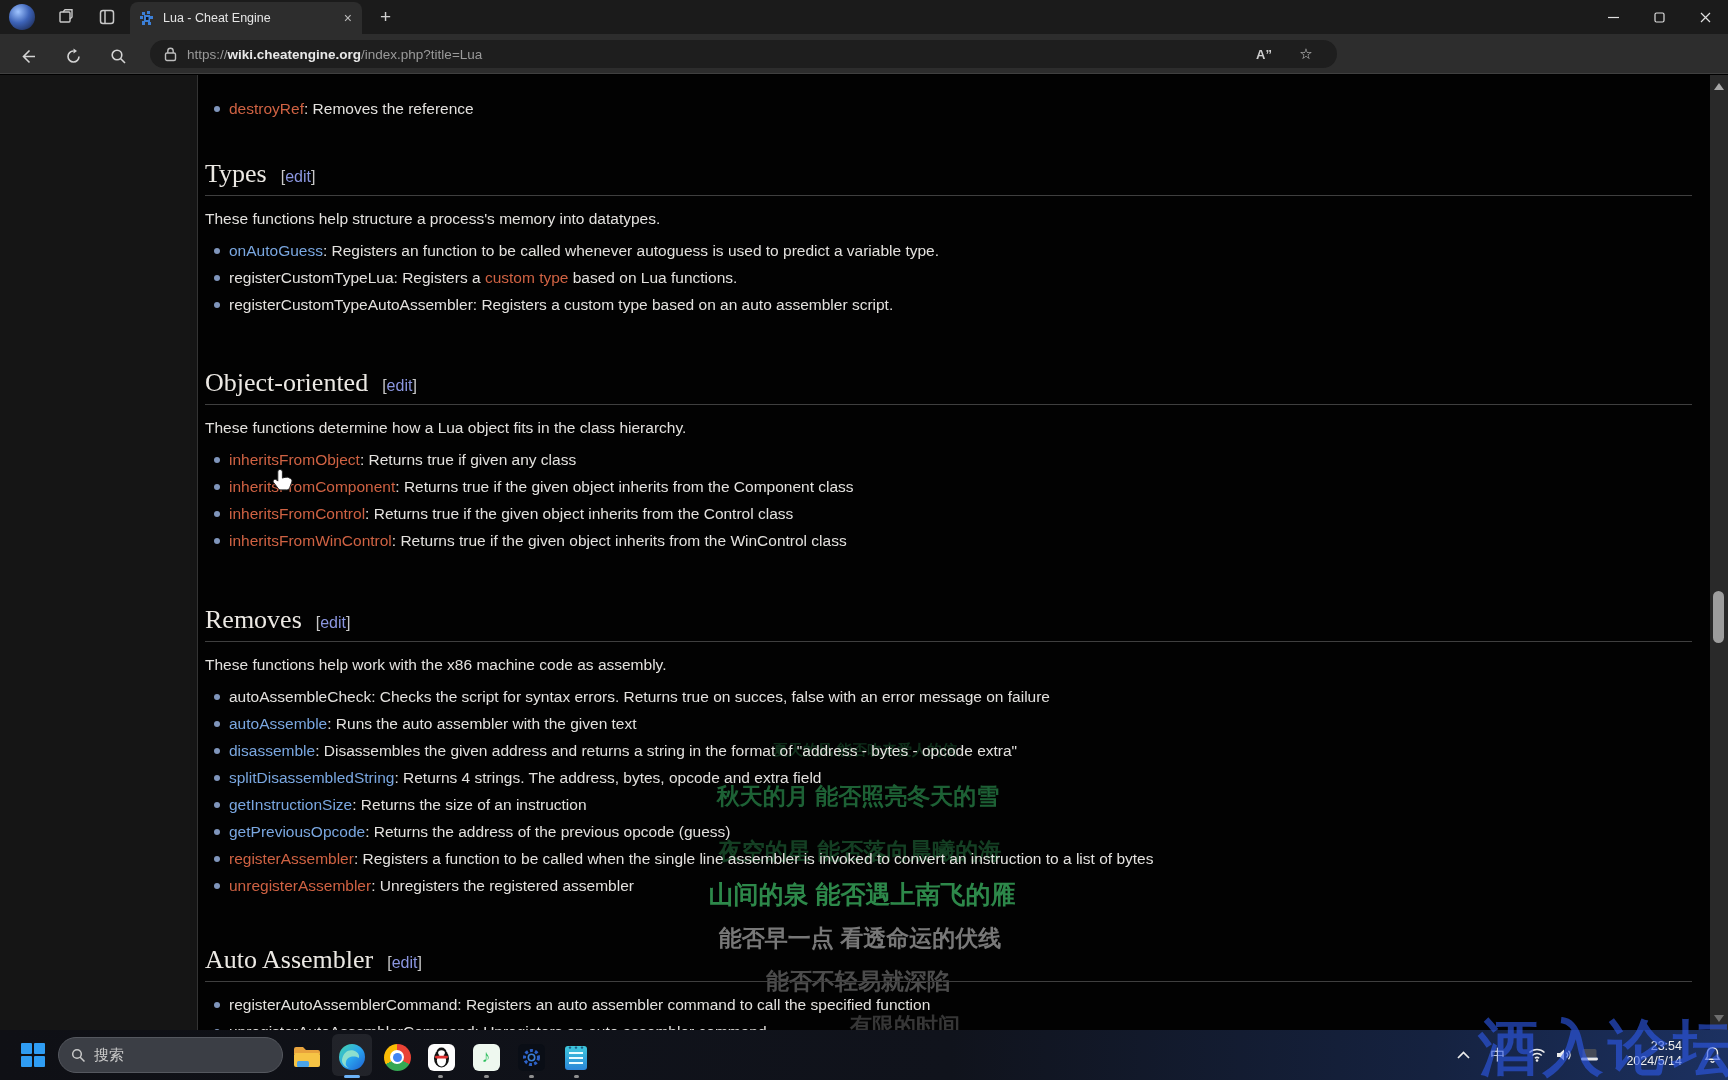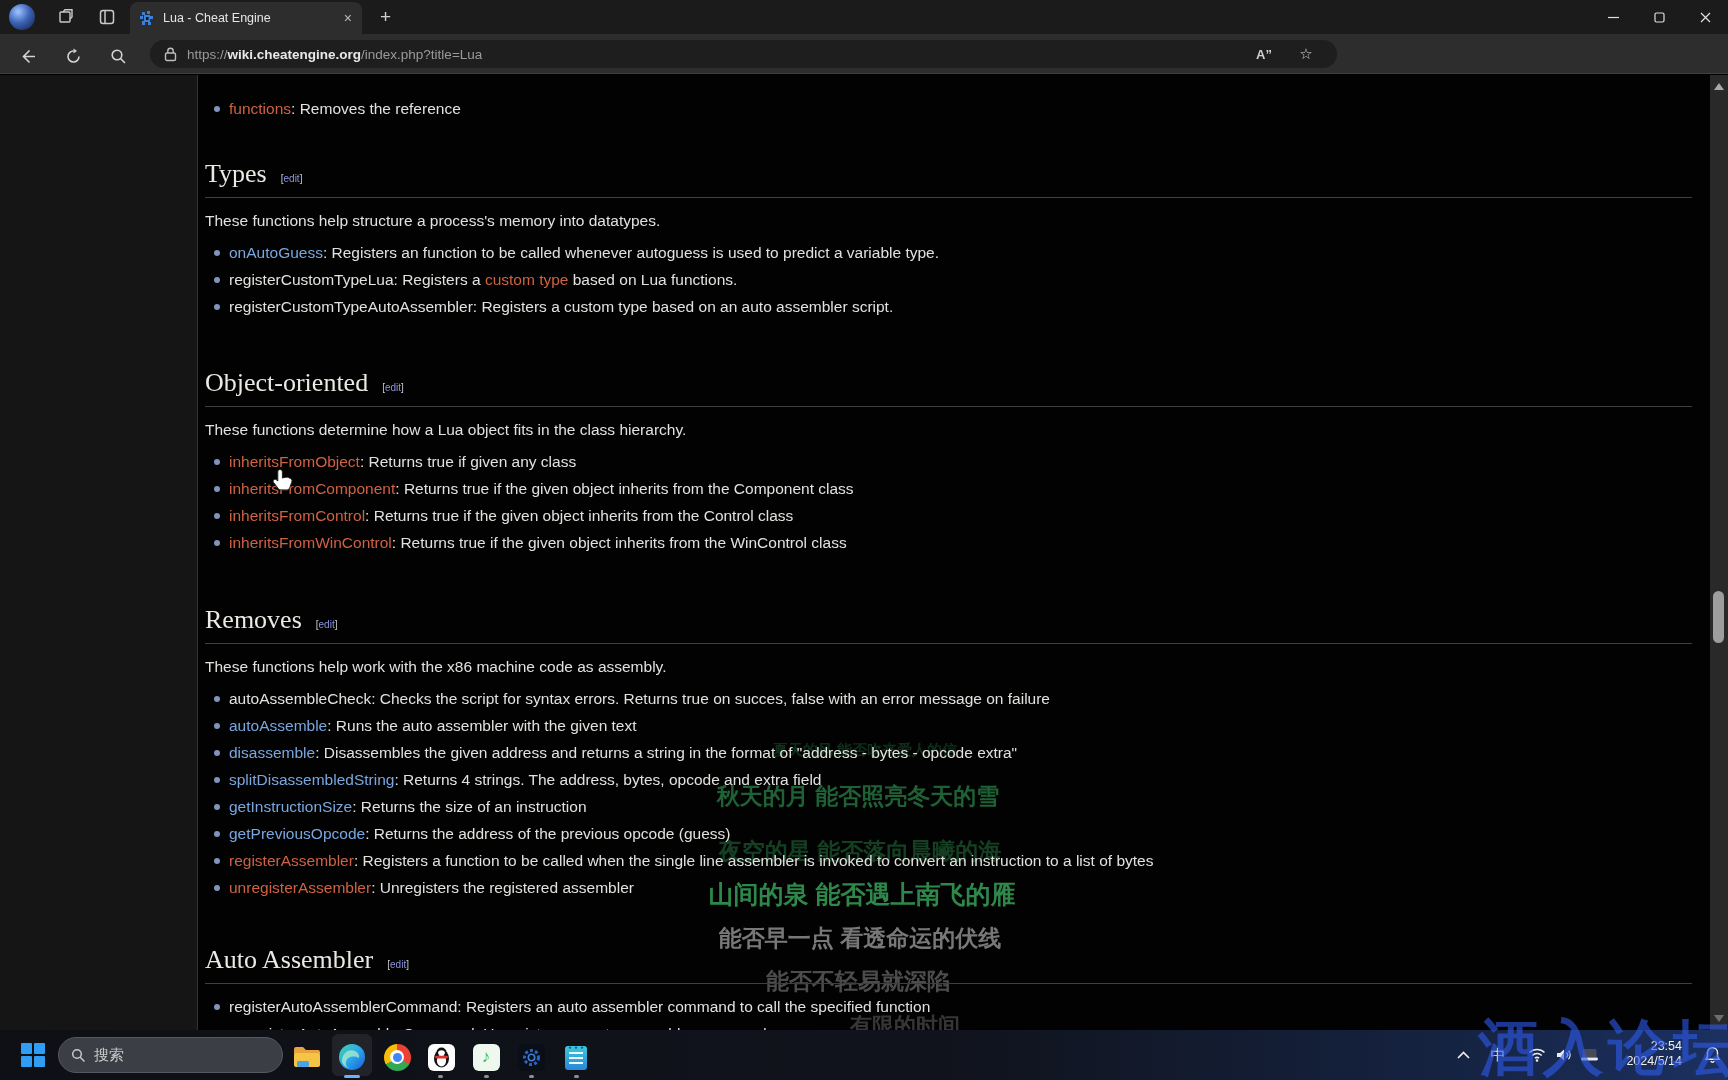--- a/index.html
+++ b/index.html
@@ -30,21 +30,21 @@
   .dots3{letter-spacing:2px;color:#d0d0d0;font-size:15px;font-weight:bold;}
   
   .page{position:absolute;left:0;top:75px;width:1710px;height:955px;background:#020202;overflow:hidden;}
   .gutter{position:absolute;left:0;top:0;width:198px;height:100%;background:#151515;border-right:1px solid #333;box-sizing:border-box;}
   .content{position:absolute;left:205px;top:0;width:1487px;height:100%;z-index:2;}
   .sec{position:absolute;left:0;width:100%;}
   #sec-pre{top:11px;}  #sec-types{top:83px;}  #sec-oo{top:292px;}
   #sec-assembly{top:529px;}  #sec-autoasm{top:869px;}
   .h2{font-family:"Liberation Serif",serif;font-size:26px;color:#ece9e4;line-height:32px;
       padding-bottom:2px;border-bottom:1px solid #3f3f3f;}
-  .h2 .edit{font-family:"Liberation Sans",sans-serif;font-size:10px;margin-left:14px;}
+  .h2 .edit{font-family:"Liberation Sans",sans-serif;font-size:16px;margin-left:14px;}
   .h2 .br{color:#c9c9c9;}
   .h2 .edit-label{color:#8b96e0;}
   .intro{margin-top:14px;font-size:15.5px;line-height:18px;color:#e3e1de;}
   .ul{margin-top:14px;}
   .li{position:relative;padding-left:24px;font-size:15.5px;line-height:18px;margin-bottom:9px;color:#e3e1de;white-space:nowrap;}
   .li .dot{position:absolute;left:9px;top:6px;width:6px;height:6px;border-radius:50%;background:#7f95bb;}
   .t-link{color:#7aa7e0;}
   .t-visited{color:#cf6243;}
   .t-plain{color:#e3e1de;}
   
@@ -233,21 +233,21 @@
         <div class="overlay" id="o2">秋天的月 能否照亮冬天的雪</div>
         <div class="overlay" id="o3">夜空的星 能否落向晨曦的海</div>
         <div class="overlay" id="o4">山间的泉 能否遇上南飞的雁</div>
         <div class="overlay" id="o5">能否早一点 看透命运的伏线</div>
         <div class="overlay" id="o6">能否不轻易就深陷</div>
         <div class="overlay" id="o7">有限的时间</div>
       </div>
     <div class="content">
       <div class="sec" id="sec-pre">
           <div class="ul">
-            <div class="li"><span class="dot"></span><span class="t-visited">functions</span><span class="t-plain">: Removes the reference</span></div>
+            <div class="li"><span class="dot"></span><span class="t-visited">destroyRef</span><span class="t-plain">: Removes the reference</span></div>
           </div>
         </div>
       <div class="sec" id="sec-types">
           <div class="h2"><span>Types</span><span class="edit"><span class="br">[</span><span class="edit-label">edit</span><span class="br">]</span></span></div>
           <div class="intro">These functions help structure a process's memory into datatypes.</div>
           <div class="ul">
             <div class="li"><span class="dot"></span><span class="t-link">onAutoGuess</span><span class="t-plain">: Registers an function to be called whenever autoguess is used to predict a variable type.</span></div>
             <div class="li"><span class="dot"></span><span class="t-plain">registerCustomTypeLua: Registers a </span><span class="t-visited">custom type</span><span class="t-plain"> based on Lua functions.</span></div>
             <div class="li"><span class="dot"></span><span class="t-plain">registerCustomTypeAutoAssembler: Registers a custom type based on an auto assembler script.</span></div>
           </div>

